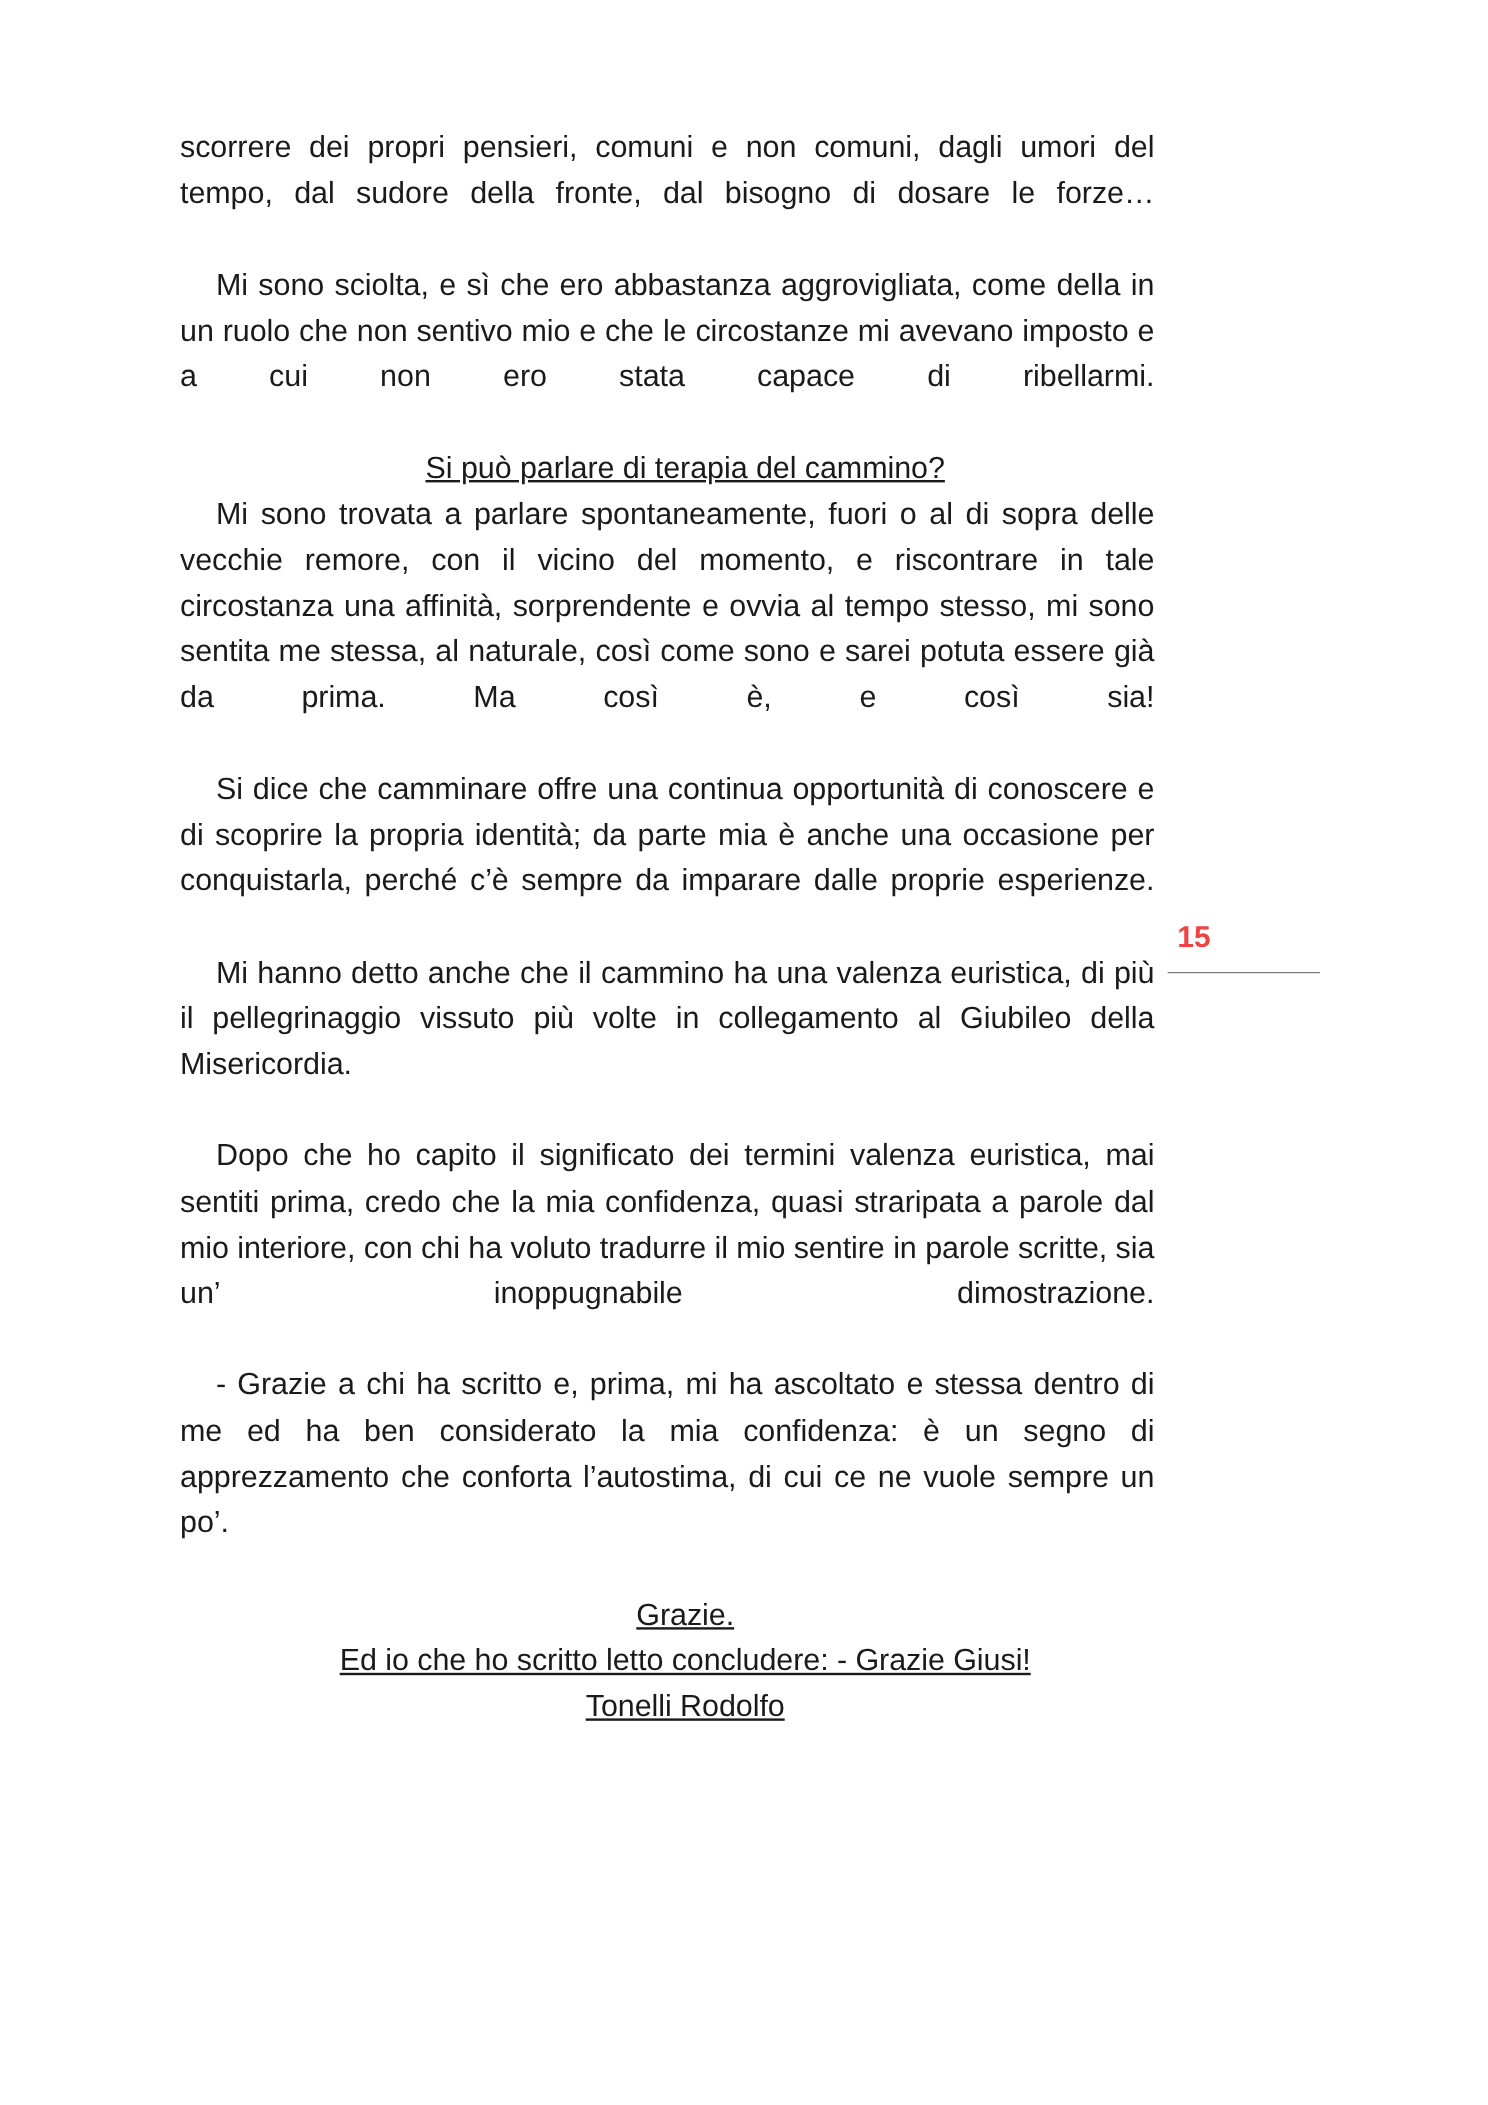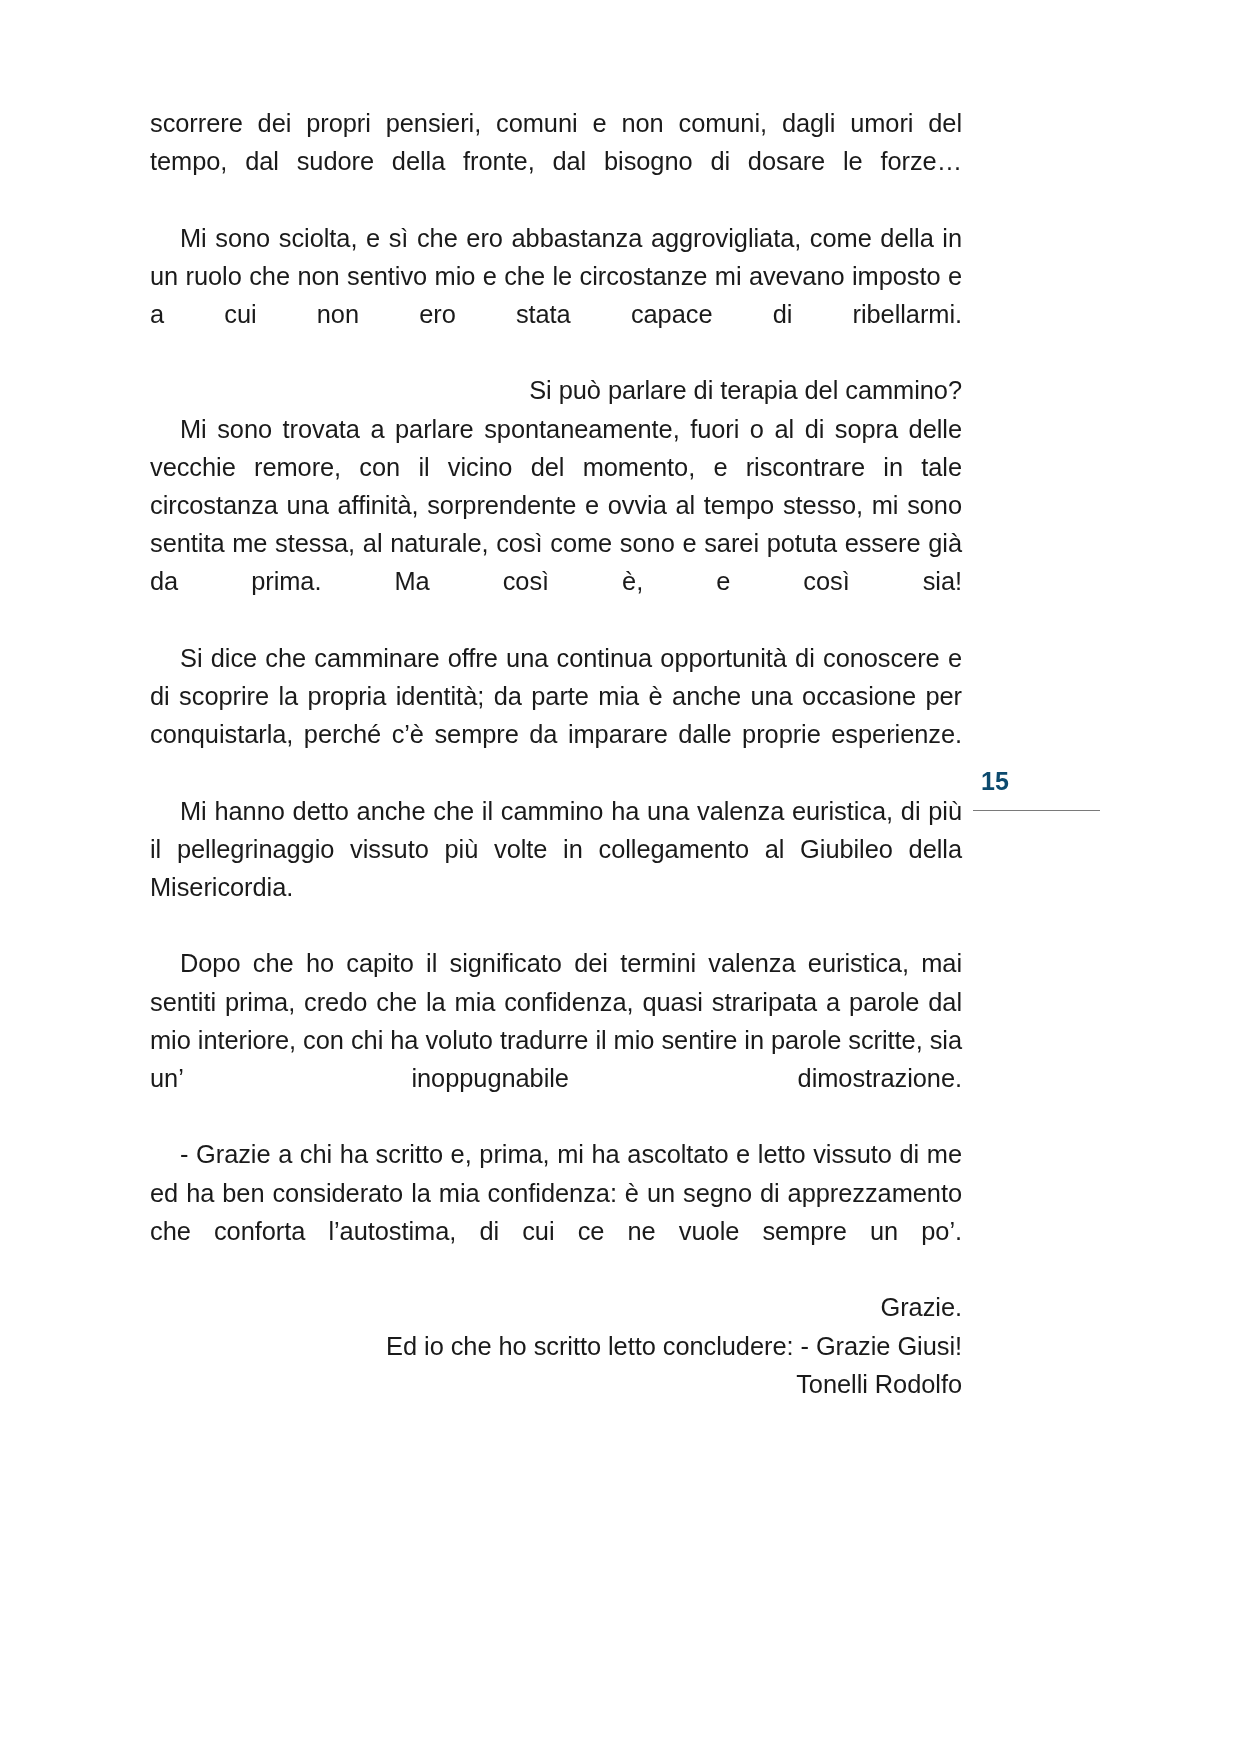--- a/index.html
+++ b/index.html
@@ -33,22 +33,23 @@
     text-indent: 30px;
     letter-spacing: -0.05px;
     word-spacing: 0px;
     -webkit-hyphens: none;
     hyphens: none;
   }
   .para.no-indent {
     text-indent: 0;
   }
   .para.flush {
-    text-align: right;
+    text-align: center;
     text-indent: 30px;
+    text-decoration: underline;
   }
   
   .para::after {
     content: "";
     display: inline-block;
     width: 100%;
   }
   .para.flush::after,
   .para.flush-noindent::after {
     content: none;
@@ -57,21 +58,21 @@
   .folio {
     position: absolute;
     right: 5px;
     top: 766px;
     width: 130px;
     text-align: left;
   }
   .folio-number {
     font-size: 25px;
     font-weight: bold;
-    color: #0c4a6e;
+    color: #ef4444;
     line-height: 30px;
     display: block;
     padding-left: 8px;
   }
   .folio-rule {
     display: block;
     margin-top: 14px;
     width: 127px;
     height: 1px;
     background: #7a7a7a;
@@ -91,21 +92,21 @@
     <p class="para flush">Si può parlare di terapia del cammino?</p>
 
     <p class="para">Mi sono trovata a parlare spontaneamente, fuori o al di sopra delle vecchie remore, con il vicino del momento, e riscontrare in tale circostanza una affinità, sorprendente e ovvia al tempo stesso, mi sono sentita me stessa, al naturale, così come sono e sarei potuta essere già da prima. Ma così è, e così sia!</p>
 
     <p class="para">Si dice che camminare offre una continua opportunità di conoscere e di scoprire la propria identità; da parte mia è anche una occasione per conquistarla, perché c’è sempre da imparare dalle proprie esperienze.</p>
 
     <p class="para">Mi hanno detto anche che il cammino ha una valenza euristica, di più il pellegrinaggio vissuto più volte in collegamento al Giubileo della Misericordia.</p>
 
     <p class="para">Dopo che ho capito il significato dei termini valenza euristica, mai sentiti prima, credo che la mia confidenza, quasi straripata a parole dal mio interiore, con chi ha voluto tradurre il mio sentire in parole scritte, sia un’ inoppugnabile dimostrazione.</p>
 
-    <p class="para">- Grazie a chi ha scritto e, prima, mi ha ascoltato e letto vissuto di me ed ha ben considerato la mia confidenza: è un segno di apprezzamento che conforta l’autostima, di cui ce ne vuole sempre un po’.</p>
+    <p class="para">- Grazie a chi ha scritto e, prima, mi ha ascoltato e stessa dentro di me ed ha ben considerato la mia confidenza: è un segno di apprezzamento che conforta l’autostima, di cui ce ne vuole sempre un po’.</p>
 
     <p class="para flush">Grazie.</p>
 
     <p class="para flush">Ed io che ho scritto letto concludere: - Grazie Giusi!</p>
 
     <p class="para flush">Tonelli Rodolfo</p>
 
   </div>
 
   <div class="folio">

